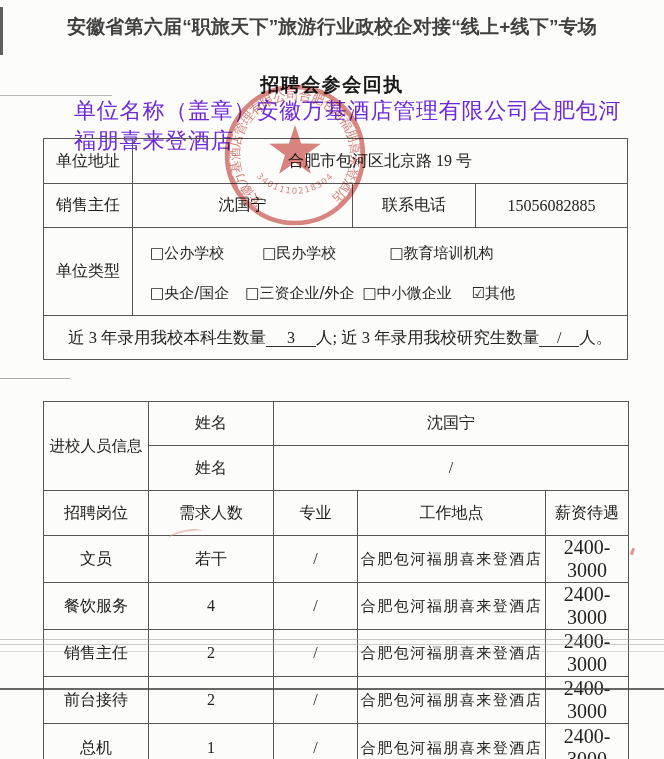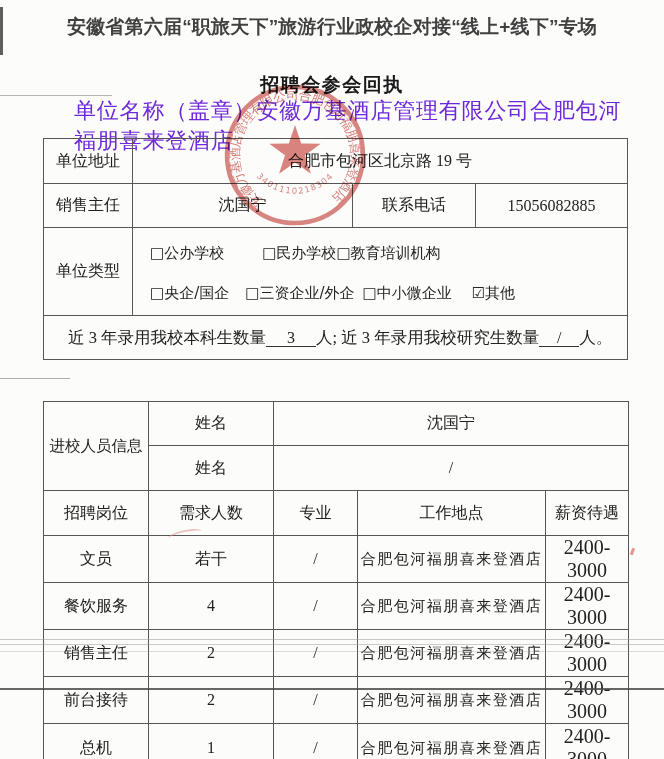--- a/index.html
+++ b/index.html
@@ -26,21 +26,21 @@
   td,th{ border:1px solid #565656; padding:0; text-align:center; vertical-align:middle;
          font-weight:400; font-size:16px; color:#212121; overflow:hidden;}
   .t-upper{ top:138px; width:585px;}
   .t-lower{ top:401px; width:585px;}
   .num{ font-family:"Liberation Serif","DejaVu Serif",serif; font-size:16px; }
   .email-cell{ font-size:15.5px; line-height:1.35; word-break:break-all; padding:0 2px;}
   .opts{ text-align:left; }
   .opt-line{ display:flex; align-items:flex-end; padding-left:17px; height:22px;}
   .opt-line.first{ margin-bottom:18px; }
   .opt{ font-family:"DejaVu Sans","Liberation Sans",sans-serif; font-size:15px; color:#252525; white-space:nowrap;}
-  .g1a{margin-right:38px;} .g1b{}
+  .g1a{margin-right:38px;} .g1b{margin-right:53px;}
   .g2a{margin-right:16px;} .g2b{margin-right:8px;} .g2c{margin-right:20px;}
   .stats-cell{ text-align:left; padding-left:24px; font-size:16.5px; }
   .fill-line{ display:inline-block; border-bottom:1px solid #333; text-align:center;
               font-family:"Liberation Serif","DejaVu Serif",serif; font-size:16px; line-height:1;}
   .w50{ width:50px; } .w40{ width:40px; }
   .loc-cell{ font-size:15px; letter-spacing:1.5px; }
   .salary-cell{ font-size:20px; }
   .stamp{ position:absolute; left:222px; top:82px; width:146px; height:146px;
           mix-blend-mode:multiply; opacity:0.82; filter:blur(0.35px); }
   

